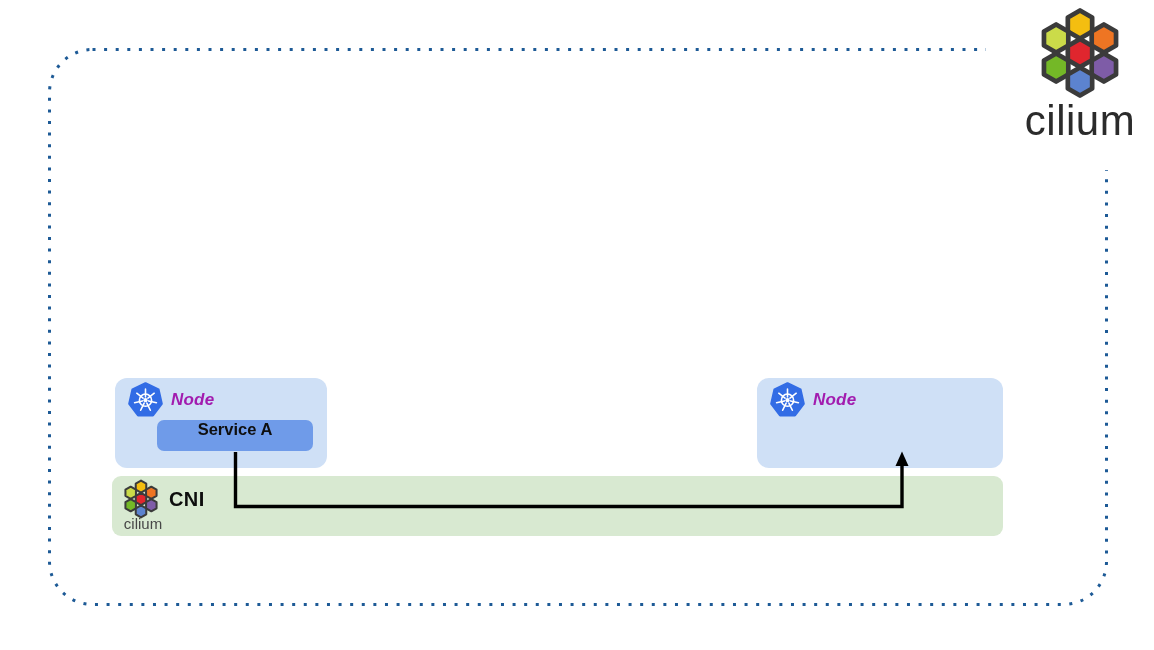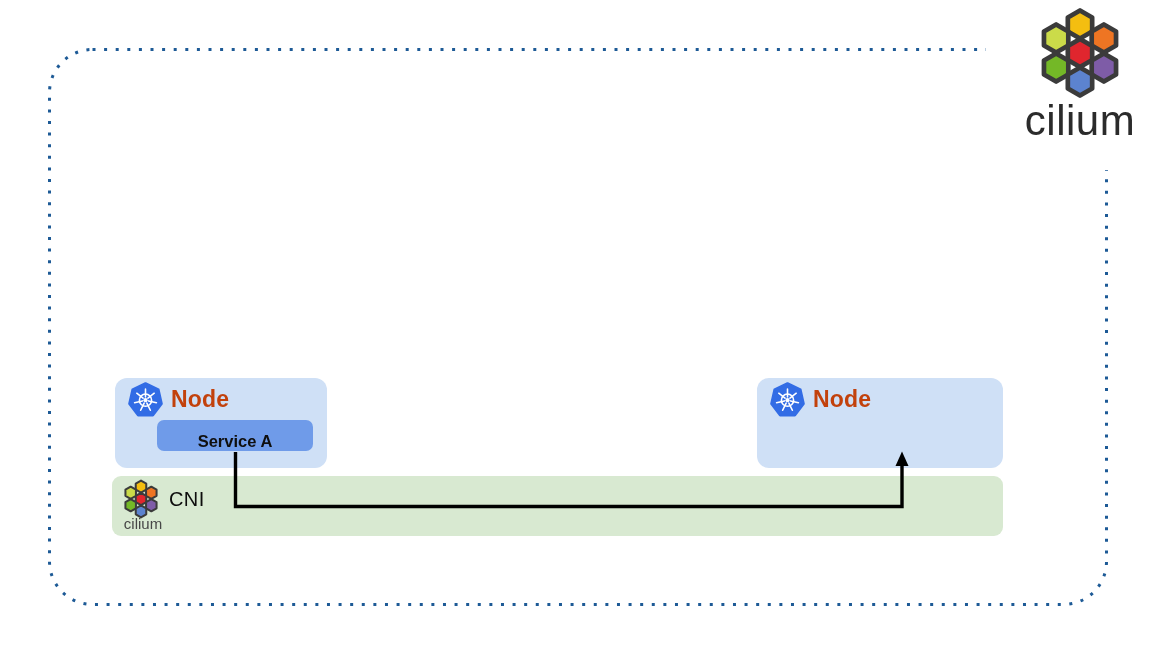--- a/index.html
+++ b/index.html
@@ -36,33 +36,34 @@
   #node-b { left: 757px; width: 246px; }
 
   .node-header {
     display: flex;
     align-items: center;
     gap: 8px;
     padding: 4px 0 0 13px;
   }
   .k8s-icon { width: 35px; height: 35px; flex: 0 0 auto; }
   .node-label {
-    font-size: 23px;
+    font-size: 17px;
     font-weight: 700;
-    color: #c2410c;
+    color: #a21caf;
     letter-spacing: 0.2px;
+    font-style: italic;
   }
 
   .service-box {
     position: absolute;
     height: 31px;
     background: #6f9be9;
     border-radius: 7px;
     display: flex;
-    align-items: flex-end;
+    align-items: flex-start;
     justify-content: center;
     font-size: 16.5px;
     font-weight: 700;
     color: #0f0f0f;
   }
   #service-a { left: 42px; top: 42px; width: 156px; }
   #service-b { left: 68px; top: 43px; width: 158px; }
 
   #cni-band {
     position: absolute;
@@ -82,21 +83,21 @@
     width: 58px;
     text-align: center;
     font-size: 15px;
     color: #474747;
   }
   #cni-label {
     position: absolute;
     left: 57px;
     top: 12px;
     font-size: 20px;
-    font-weight: 400;
+    font-weight: 700;
     color: #0d0d0d;
     letter-spacing: 0.4px;
   }
 
   #brand {
     position: absolute;
     left: 1012px;
     top: 4px;
     width: 136px;
     text-align: center;

